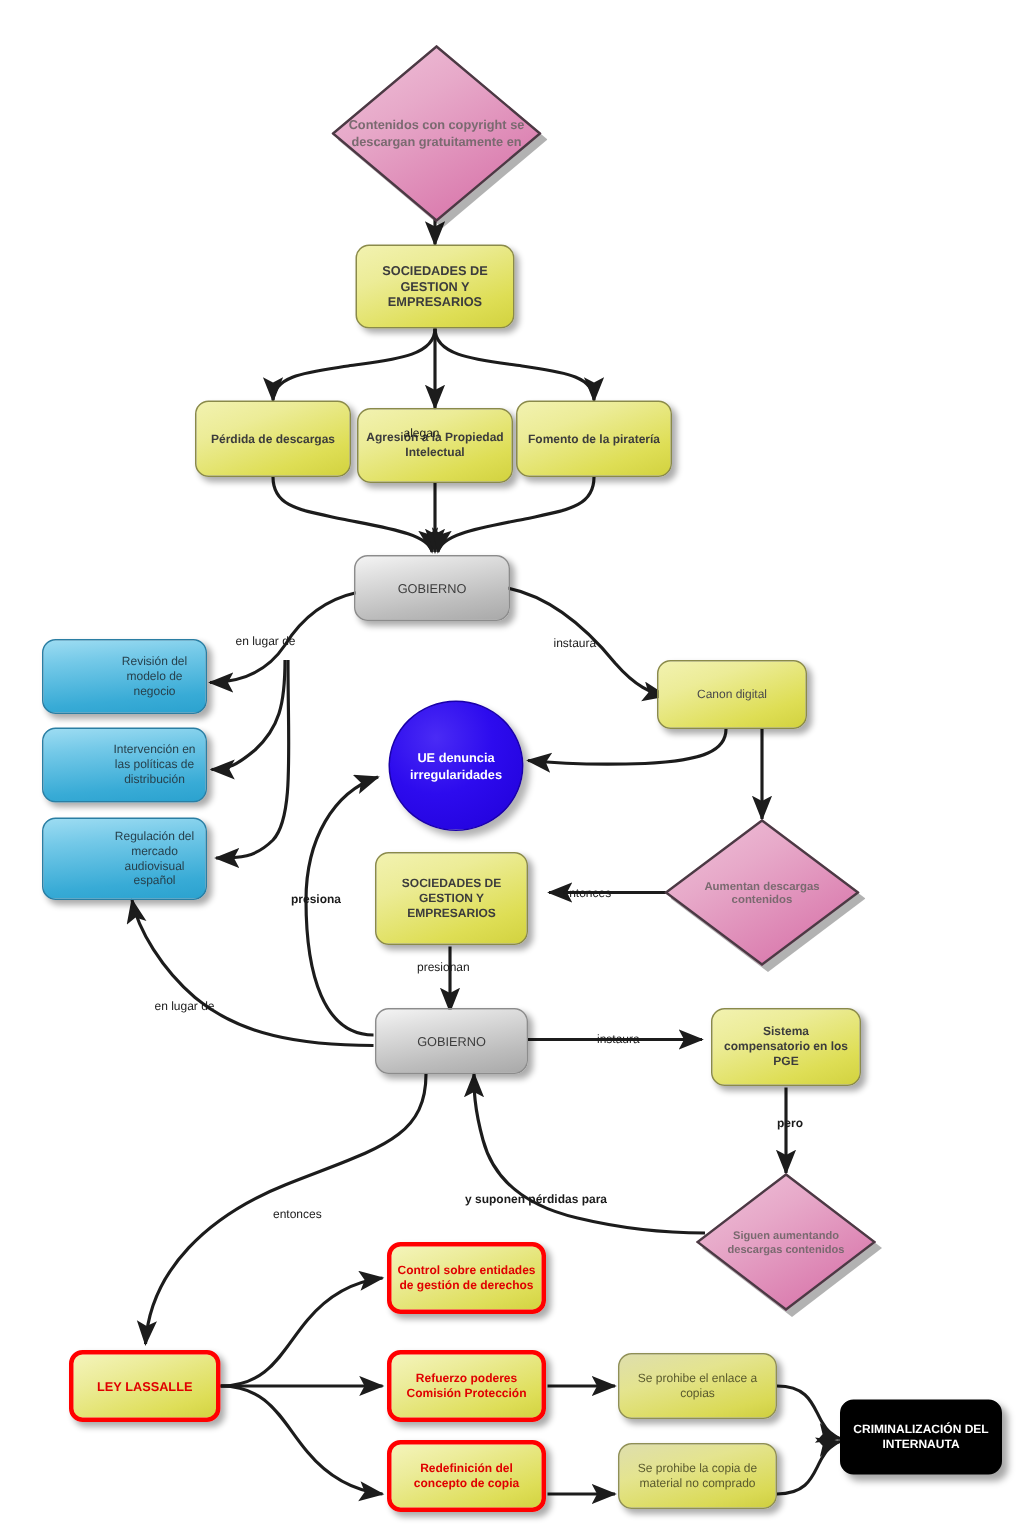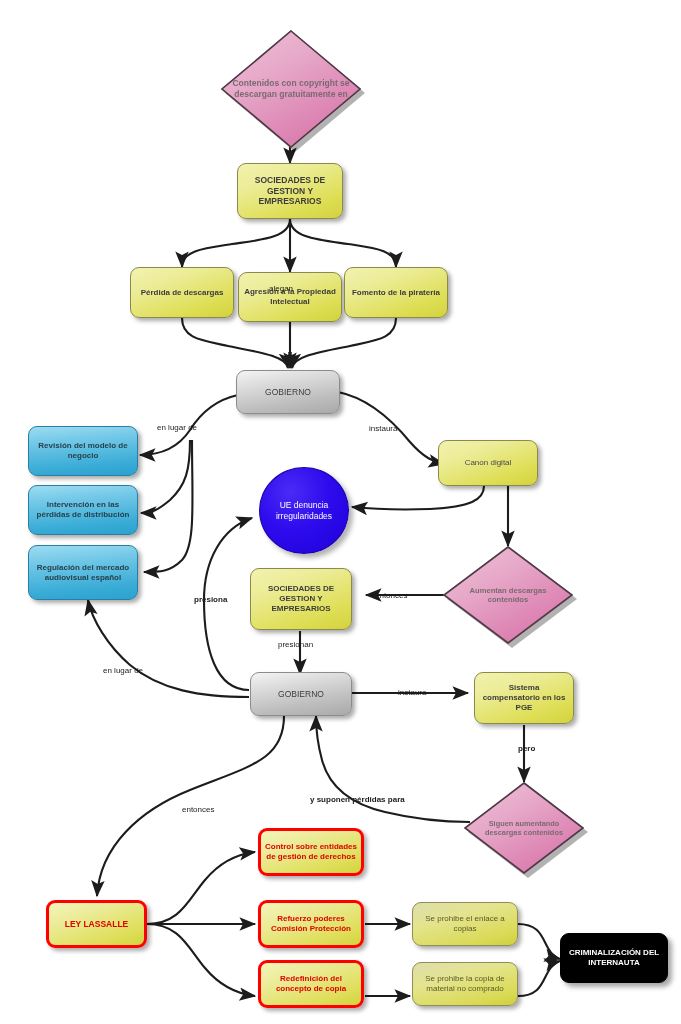--- a/index.html
+++ b/index.html
@@ -18,21 +18,21 @@
   .yellow{background:linear-gradient(160deg,#f2f2b0 0%,#ecec97 30%,#dede55 75%,#d2d23f 100%);
           border:1px solid #8a8a4a;color:#3c3c3c;font-weight:bold;}
   .yellow.plain{font-weight:normal;color:#4a4a4a;}
 
   
   .gray{background:linear-gradient(170deg,#f4f4f4 0%,#e2e2e2 22%,#bdbdbd 70%,#a9a9a9 100%);
         border:1px solid #8c8c8c;color:#3d3d3d;}
 
   
   .blue{background:linear-gradient(175deg,#9ddcf2 0%,#74c9e8 28%,#38abd6 78%,#2ba2cf 100%);
-        border:1px solid #2a7ea3;color:#27414d;font-weight:bold;}
+        border:1px solid #2a7ea3;color:#27414d;font-weight:normal;padding-left:40px;}
 
   
   .redbox{background:linear-gradient(160deg,#f4f4bb 0%,#ecec9a 30%,#dede58 78%,#d3d340 100%);
           border:3px solid #ff0000;color:#e00000;font-weight:bold;border-radius:9px;
           box-shadow:3px 3px 4px rgba(0,0,0,.33);}
 
   
   .blackbox{background:#000;color:#fff;font-weight:bold;border-radius:9px;
             box-shadow:4px 4px 5px rgba(0,0,0,.35);border:1px solid #000;}
 
@@ -47,21 +47,21 @@
   .diamond .dtxt{position:absolute;inset:0;display:flex;align-items:center;justify-content:center;
       text-align:center;color:#7a6a70;font-weight:bold;line-height:1.25;padding:0 8px;box-sizing:border-box;}
   .pinkgrad{background:linear-gradient(150deg,#f0c3da 0%,#e7a9c9 35%,#d978ac 85%,#d06aa2 100%);}
   .dshadow{position:absolute;inset:0;clip-path:polygon(50% 0,100% 50%,50% 100%,0 50%);
       background:rgba(0,0,0,.3);transform:translate(4px,4px);}
   .dborder{position:absolute;inset:0;}
 
   
   .ellipse{position:absolute;border-radius:50%;
       background:radial-gradient(circle at 35% 28%,#4a2bf5 0%,#2d0bee 45%,#2000d8 100%);
-      border:1px solid #1a00a8;color:#ffffff;font-weight:normal;
+      border:1px solid #1a00a8;color:#ffffff;font-weight:bold;
       display:flex;align-items:center;justify-content:center;text-align:center;
       box-shadow:4px 4px 5px rgba(0,0,0,.3);line-height:1.25;}
 
   
   .elabel{position:absolute;color:#1b1b1b;white-space:nowrap;}
   .elabel.b{font-weight:bold;}
 </style>
 </head>
 <body>
 
@@ -150,21 +150,21 @@
   </div>
 
   <div class="node rrect gray" style="left:236px;top:370px;width:104px;height:44px;font-size:8.5px;">
     <span class="lbl">GOBIERNO</span>
   </div>
 
   <div class="node rrect blue" style="left:28px;top:426px;width:110px;height:50px;font-size:8px;">
     <span class="lbl">Revisión del modelo de negocio</span>
   </div>
   <div class="node rrect blue" style="left:28px;top:485px;width:110px;height:50px;font-size:8px;">
-    <span class="lbl">Intervención en las pérdidas de distribución</span>
+    <span class="lbl">Intervención en las políticas de distribución</span>
   </div>
   <div class="node rrect blue" style="left:28px;top:545px;width:110px;height:55px;font-size:8px;">
     <span class="lbl">Regulación del mercado audiovisual español</span>
   </div>
 
   <div class="node rrect yellow plain" style="left:438px;top:440px;width:100px;height:46px;font-size:8px;">
     <span class="lbl">Canon digital</span>
   </div>
 
   <div class="ellipse" style="left:259px;top:467px;width:88px;height:85px;font-size:8.5px;">

